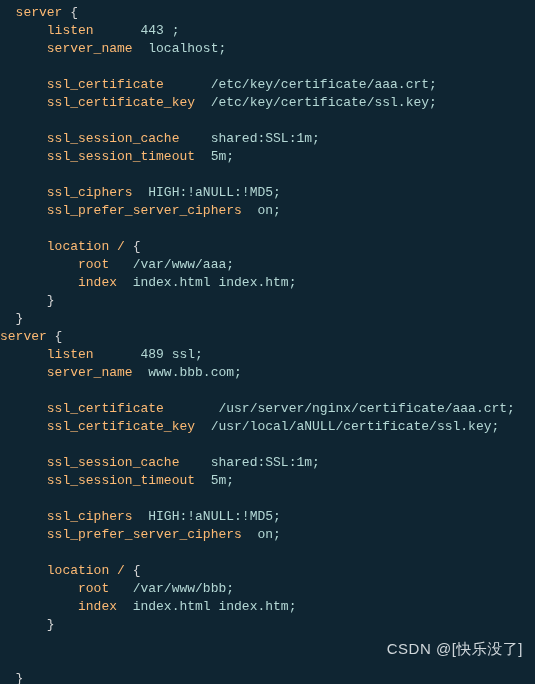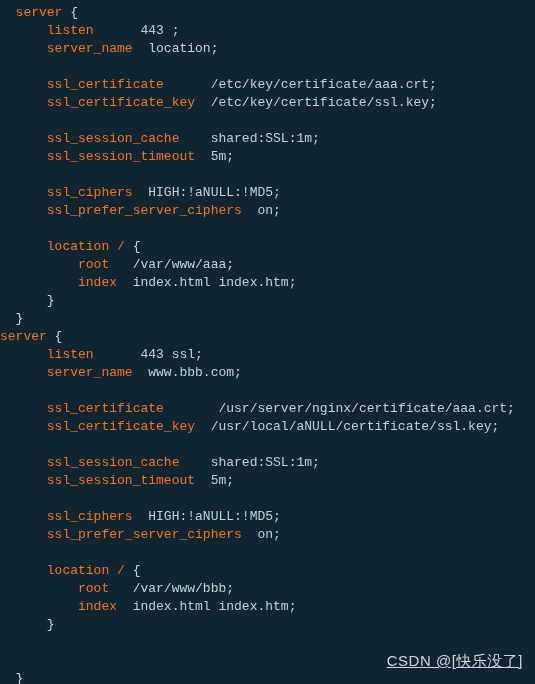--- a/index.html
+++ b/index.html
@@ -12,57 +12,56 @@
       width: 535px;
       height: 684px;
       padding: 4px 0;
       position: relative;
       overflow: hidden;
     }
     pre {
       font-family: inherit;
       white-space: pre;
     }
-    .kw { color: #f97316; }
+    .kw { color: #fdba74; }
     .punct { color: #d4d4d4; }
     .arg { color: #b4d8d5; margin-top: 48px; }
     .watermark {
       position: absolute;
-      bottom: 14px;
+      bottom: 26px;
       right: 12px;
       font-family: sans-serif;
       font-size: 15px;
       color: #cfd6da;
       letter-spacing: 0.5px;
-      text-decoration: underline;
     }
   </style>
 </head>
 <body>
 
 <pre id="code-block"><span>  <span class="kw">server </span><span class="punct">{</span></span>
 <span>      <span class="kw">listen      </span><span class="arg">443 ;</span></span>
-<span>      <span class="kw">server_name  </span><span class="arg">location;</span></span>
+<span>      <span class="kw">server_name  </span><span class="arg">localhost;</span></span>
 <span></span>
 <span>      <span class="kw">ssl_certificate      </span><span class="arg">/etc/key/certificate/aaa.crt;</span></span>
 <span>      <span class="kw">ssl_certificate_key  </span><span class="arg">/etc/key/certificate/ssl.key;</span></span>
 <span></span>
 <span>      <span class="kw">ssl_session_cache    </span><span class="arg">shared:SSL:1m;</span></span>
 <span>      <span class="kw">ssl_session_timeout  </span><span class="arg">5m;</span></span>
 <span></span>
 <span>      <span class="kw">ssl_ciphers  </span><span class="arg">HIGH:!aNULL:!MD5;</span></span>
 <span>      <span class="kw">ssl_prefer_server_ciphers  </span><span class="arg">on;</span></span>
 <span></span>
 <span>      <span class="kw">location / </span><span class="punct">{</span></span>
 <span>          <span class="kw">root   </span><span class="arg">/var/www/aaa;</span></span>
 <span>          <span class="kw">index  </span><span class="arg">index.html index.htm;</span></span>
 <span>      <span class="punct">}</span></span>
 <span>  <span class="punct">}</span></span>
 <span><span class="kw">server </span><span class="punct">{</span></span>
-<span>      <span class="kw">listen      </span><span class="arg">443 ssl;</span></span>
+<span>      <span class="kw">listen      </span><span class="arg">489 ssl;</span></span>
 <span>      <span class="kw">server_name  </span><span class="arg">www.bbb.com;</span></span>
 <span></span>
 <span>      <span class="kw">ssl_certificate       </span><span class="arg">/usr/server/nginx/certificate/aaa.crt;</span></span>
 <span>      <span class="kw">ssl_certificate_key  </span><span class="arg">/usr/local/aNULL/certificate/ssl.key;</span></span>
 <span></span>
 <span>      <span class="kw">ssl_session_cache    </span><span class="arg">shared:SSL:1m;</span></span>
 <span>      <span class="kw">ssl_session_timeout  </span><span class="arg">5m;</span></span>
 <span></span>
 <span>      <span class="kw">ssl_ciphers  </span><span class="arg">HIGH:!aNULL:!MD5;</span></span>
 <span>      <span class="kw">ssl_prefer_server_ciphers  </span><span class="arg">on;</span></span>

